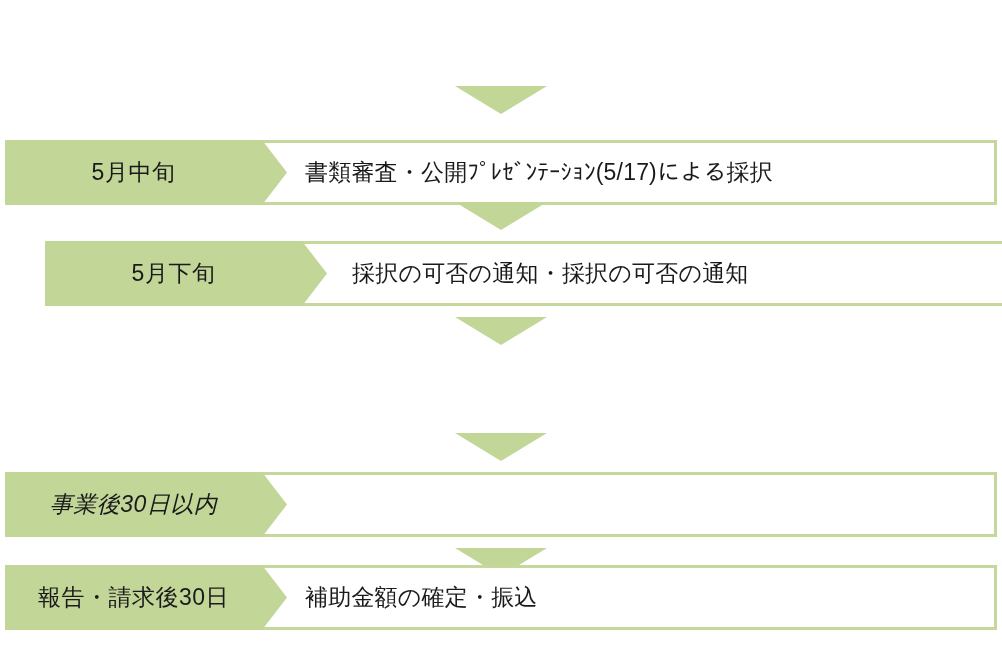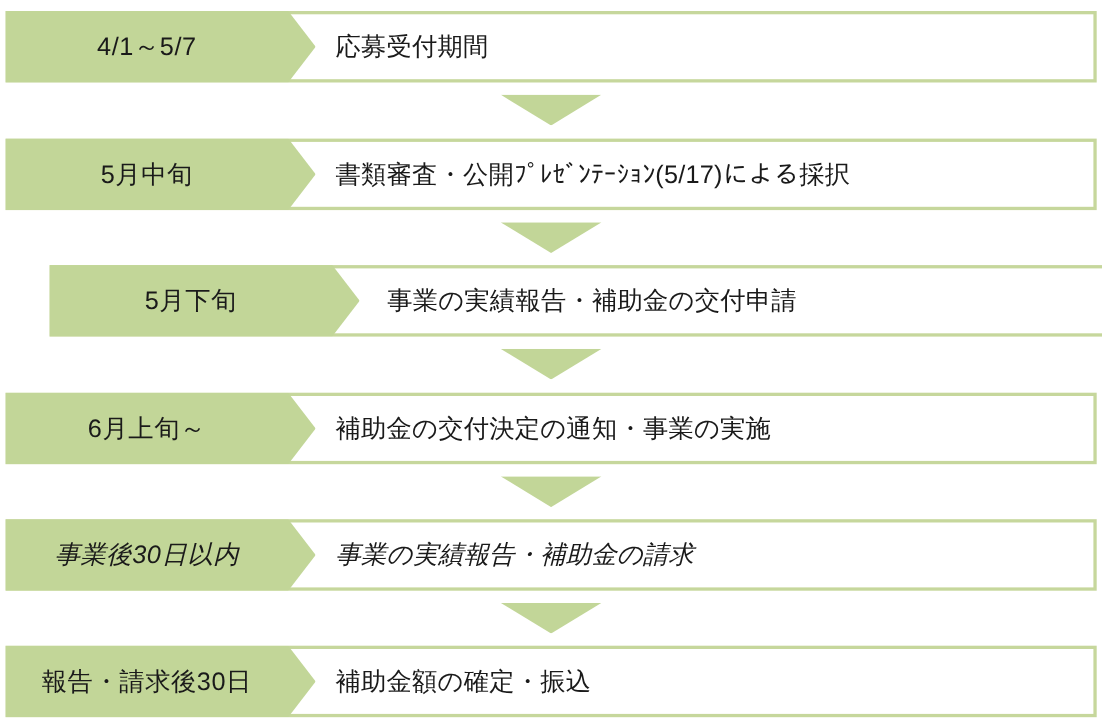--- a/index.html
+++ b/index.html
@@ -84,54 +84,41 @@
     height: 28px;
     background: #c2d698;
     -webkit-clip-path: polygon(0 0, 100% 0, 50% 100%);
     clip-path: polygon(0 0, 100% 0, 50% 100%);
   }
 </style>
 </head>
 <body>
 
 <div id="flow">
-    <div class="row" style="top: 10px;">
-      <div class="row-panel"></div>
-      <div class="row-stage"></div>
-      <div class="stage-label">4/1～5/7</div>
-      <div class="row-desc" style="left: 300px;">応募受付期間</div>
-    </div>
     <div class="arrow" style="top: 86px; left: 455px;"></div>
-    <div class="row" style="top: 126px; text-decoration: underline;">
+    <div class="row" style="top: 140px; text-decoration: underline;">
       <div class="row-panel"></div>
       <div class="row-stage"></div>
       <div class="stage-label">5月中旬</div>
       <div class="row-desc" style="left: 300px;">書類審査・公開ﾌﾟﾚｾﾞﾝﾃｰｼｮﾝ(5/17)による採択</div>
     </div>
     <div class="arrow" style="top: 202px; left: 455px;"></div>
     <div class="row" style="top: 241px; margin-left: 40px;">
       <div class="row-panel"></div>
       <div class="row-stage"></div>
       <div class="stage-label">5月下旬</div>
-      <div class="row-desc" style="left: 307px;">事業の実績報告・補助金の交付申請</div>
+      <div class="row-desc" style="left: 307px;">採択の可否の通知・採択の可否の通知</div>
     </div>
     <div class="arrow" style="top: 317px; left: 455px;"></div>
-    <div class="row" style="top: 357px;">
-      <div class="row-panel"></div>
-      <div class="row-stage"></div>
-      <div class="stage-label">6月上旬～</div>
-      <div class="row-desc" style="left: 300px;">補助金の交付決定の通知・事業の実施</div>
-    </div>
     <div class="arrow" style="top: 433px; left: 455px;"></div>
     <div class="row" style="top: 472px; font-style: italic;">
       <div class="row-panel"></div>
       <div class="row-stage"></div>
       <div class="stage-label">事業後30日以内</div>
-      <div class="row-desc" style="left: 300px;">事業の実績報告・補助金の請求</div>
     </div>
     <div class="arrow" style="top: 548px; left: 455px;"></div>
-    <div class="row" style="top: 587px; border-radius: 25px;">
+    <div class="row" style="top: 565px; border-radius: 25px;">
       <div class="row-panel"></div>
       <div class="row-stage"></div>
       <div class="stage-label">報告・請求後30日</div>
       <div class="row-desc" style="left: 300px;">補助金額の確定・振込</div>
     </div>
   </div>
 
 </body></html>

